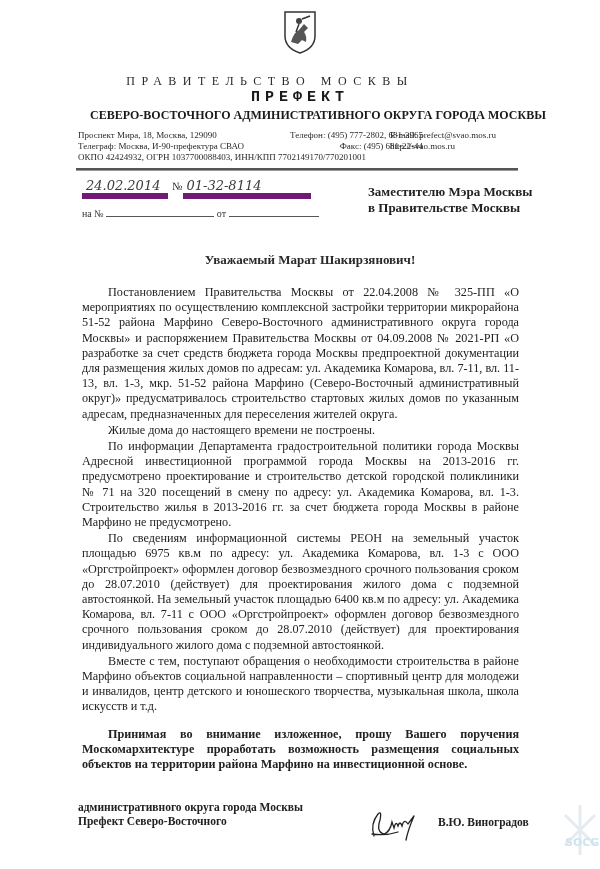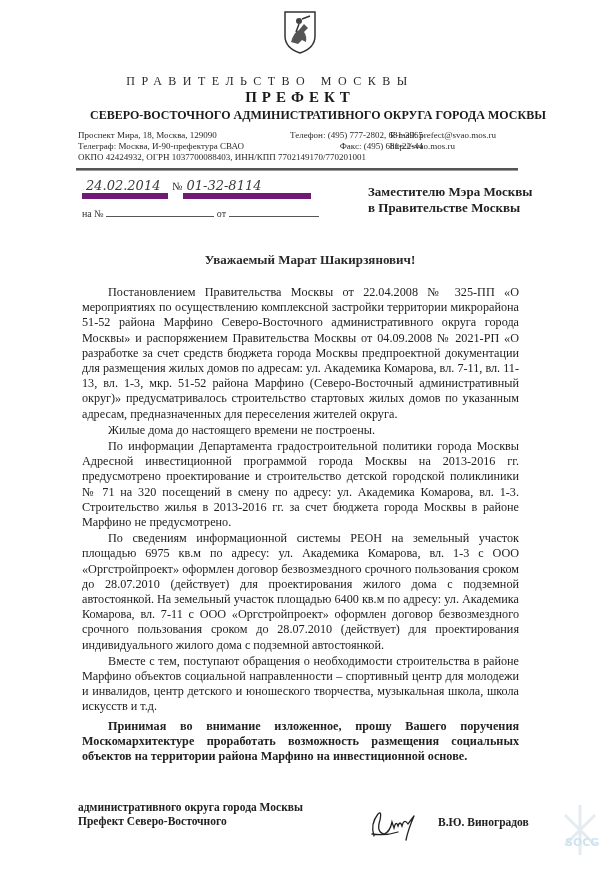--- a/index.html
+++ b/index.html
@@ -7,21 +7,21 @@
     width: 600px; height: 869px; background: #ffffff; position: relative; overflow: hidden;
     font-family: "Liberation Serif", "DejaVu Serif", serif; color: #1e1e1e;
   }
   .crest { position: absolute; left: 282px; top: 10px; width: 36px; height: 44px; }
   .gov-title {
     position: absolute; top: 74px; left: 0; width: 540px; text-align: center;
     font-size: 12px; letter-spacing: 6.5px; color: #2a2a2a;
   }
   .prefect-title {
     position: absolute; top: 89px; left: 0; width: 600px; text-align: center;
-    font-size: 15px; font-weight: bold; letter-spacing: 5px; color: #1a1a1a;
+    font-size: 15px; font-weight: bold; letter-spacing: 5px; color: #1a1a1a; font-family: Liberation Mono, monospace;
   }
   .district-title {
     position: absolute; top: 108px; left: 78px; width: 480px; text-align: center;
     font-size: 12px; font-weight: bold; color: #1a1a1a; white-space: nowrap;
   }
   .contacts { position: absolute; top: 130px; font-size: 9px; line-height: 11px; color: #2a2a2a; white-space: nowrap; }
   .c1 { left: 78px; }
   .c2 { left: 290px; text-align: right; }
   .c3 { left: 390px; }
   .rule { position: absolute; left: 76px; top: 168px; width: 442px; height: 2px; background: #555; border-bottom: 1px solid #999; }
@@ -37,21 +37,21 @@
   }
   .greeting {
     position: absolute; top: 252px; left: 0; width: 620px; text-align: center; font-size: 13px; font-weight: bold; color: #2a2a2a;
   }
   .body-text {
     position: absolute; top: 285px; left: 82px; width: 437px;
     font-size: 12.2px; line-height: 15.2px; text-align: justify; color: #222;
   }
   .body-text p { margin: 0; text-indent: 26px; }
   .body-text p.gap { margin-top: 1px; }
-  .body-text p.closing { margin-top: 4px; font-weight: bold; }
+  .body-text p.closing { margin-top: 12px; font-weight: bold; }
   .sig-title {
     position: absolute; top: 800px; left: 78px; font-size: 11.5px; font-weight: bold; line-height: 14px; color: #222;
   }
   .signature { position: absolute; top: 806px; left: 368px; width: 60px; height: 36px; }
   .sig-name {
     position: absolute; top: 816px; left: 438px; font-size: 11.5px; font-weight: bold; color: #222;
   }
   .watermark {
     position: absolute; top: 836px; left: 565px; font-family: "DejaVu Sans", sans-serif; font-weight: bold;
     font-size: 11px; color: #cfe3ef; letter-spacing: 0px;

